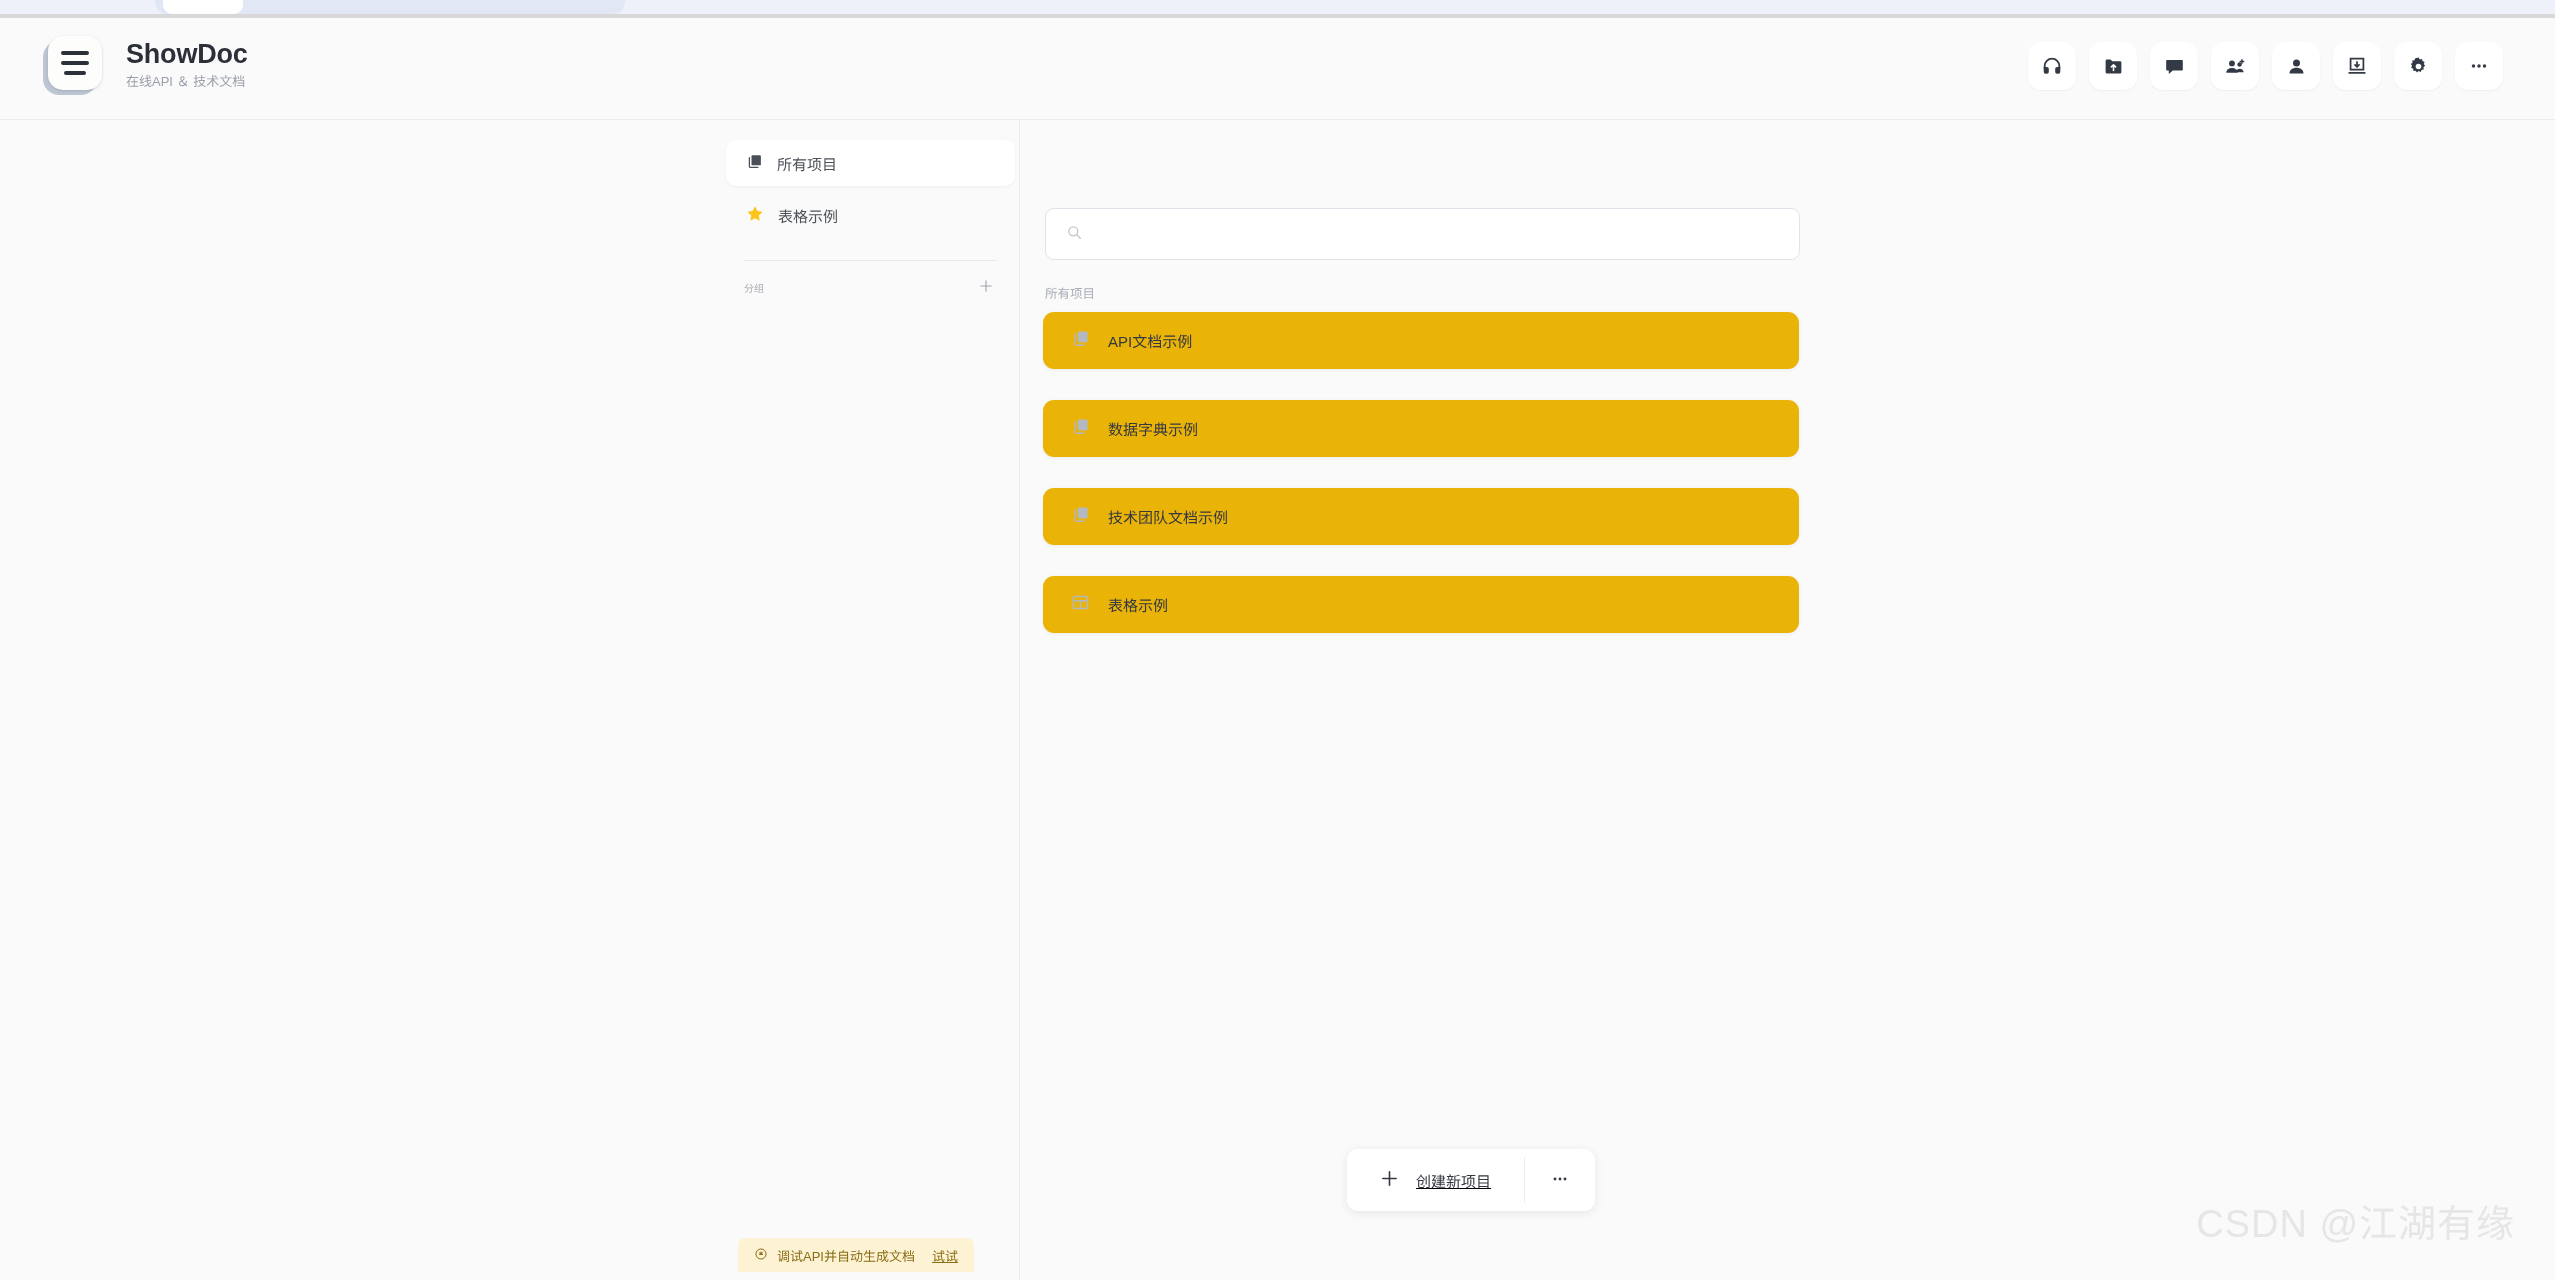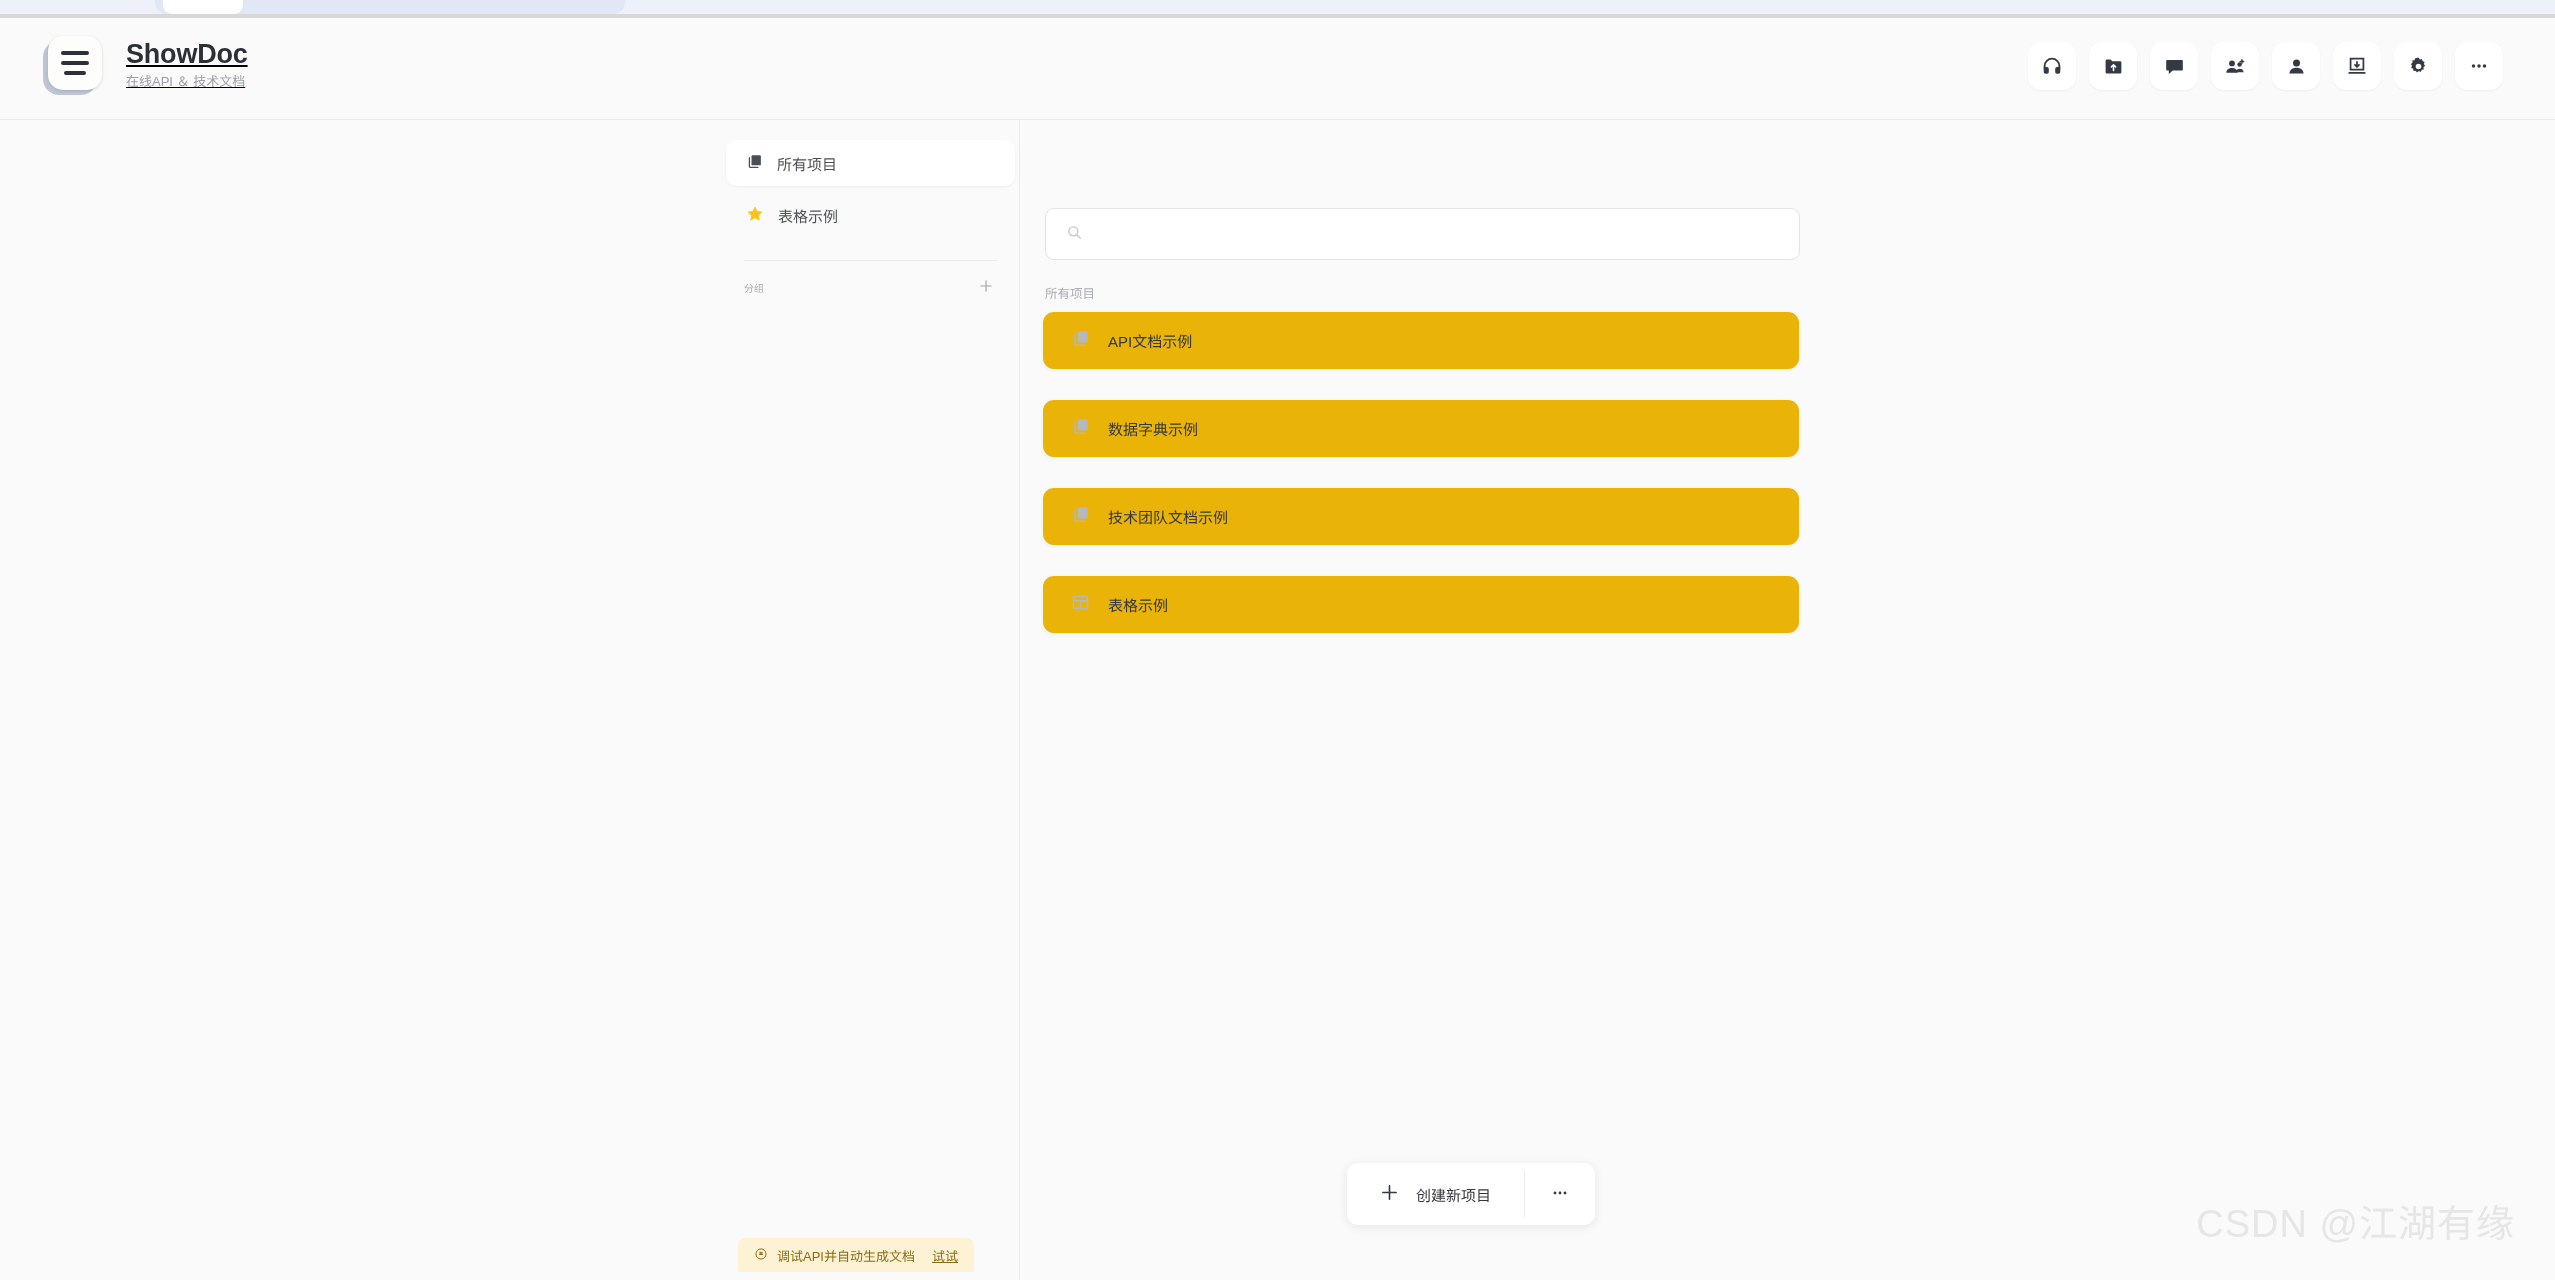--- a/index.html
+++ b/index.html
@@ -65,21 +65,20 @@
     border-bottom: 1px solid #ebebeb;
     background: #fafafa;
   }
   .brand {
     position: absolute;
     left: 48px;
     top: 18px;
     display: flex;
     align-items: center;
     gap: 22px;
-    text-decoration: underline;
   }
   .logo-wrap {
     position: relative;
     width: 56px;
     height: 56px;
   }
   .logo-shadow {
     position: absolute;
     left: -5px; top: 5px;
     width: 54px; height: 54px;
@@ -258,27 +257,28 @@
     gap: 18px;
     cursor: pointer;
   }
   .proj-card + .proj-card { margin-top: 31px; }
   .proj-name { font-size: 15px; color: #343840; }
 
   
   .fab {
     position: absolute;
     left: 326px;
-    bottom: 55px;
+    bottom: 69px;
     height: 62px;
     background: #ffffff;
     border-radius: 11px;
     box-shadow: 0 2px 10px rgba(25,30,40,.09);
     display: flex;
     align-items: stretch;
+    text-decoration: underline;
   }
   .fab-main {
     display: flex;
     align-items: center;
     gap: 17px;
     padding: 0 33px;
     border: none;
     background: transparent;
     cursor: pointer;
     font-size: 15px;

